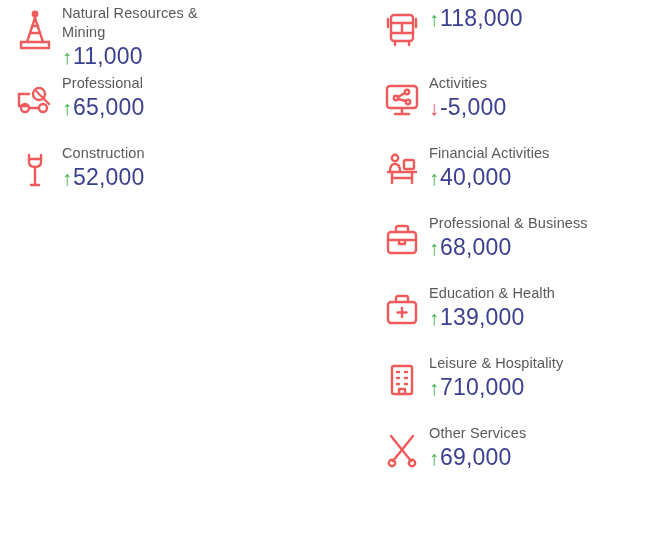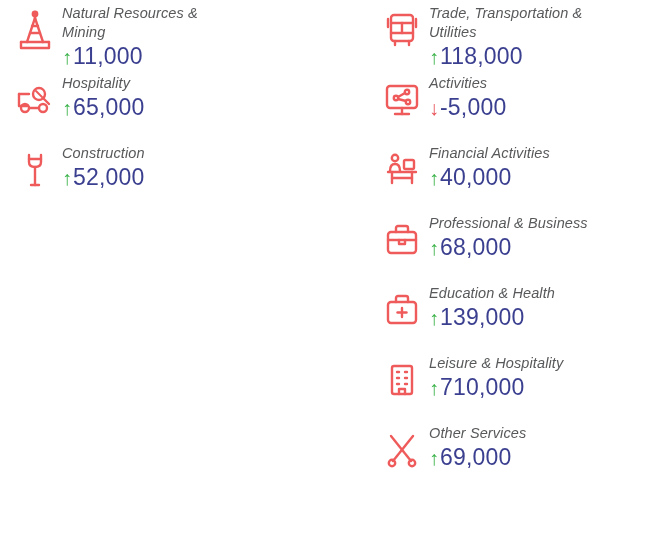--- a/index.html
+++ b/index.html
@@ -49,21 +49,20 @@
   .text-wrap {
     padding-top: 4px;
     flex: 1;
   }
   .label {
     color: #58595b;
     font-size: 14.5px;
     line-height: 19px;
     letter-spacing: 0.1px;
     max-width: 175px;
-    font-style: italic;
   }
   .value-row {
     display: flex;
     align-items: baseline;
     margin-top: 1px;
   }
   .arrow {
     font-size: 20px;
     line-height: 20px;
     font-weight: 400;
@@ -114,21 +113,21 @@
           <path d="M4 14 L14 14"></path>
           <circle cx="10" cy="28" r="4"></circle>
           <circle cx="28" cy="28" r="4"></circle>
           <path d="M14 28 L24 28"></path>
           <circle cx="24" cy="14" r="6"></circle>
           <path d="M28.5 18.5 L34 24"></path>
           <path d="M21 11 L27 17" stroke-width="2"></path>
         </svg>
       </div>
       <div class="text-wrap">
-        <div class="label">Hospitality</div>
+        <div class="label">Professional</div>
         <div class="value-row">
           <span class="arrow up">↑</span>
           <span class="value">65,000</span>
         </div>
       </div>
     </div>
 
     <div class="item">
       <div class="icon-wrap">
         <svg width="40" height="42" viewBox="0 0 40 42" fill="none" stroke="#ef5b5b" stroke-width="2.4" stroke-linecap="round" stroke-linejoin="round">
@@ -158,21 +157,20 @@
           <path d="M8 13 L30 13"></path>
           <path d="M8 23 L30 23"></path>
           <path d="M19 13 L19 23"></path>
           <path d="M12 31 L12 35"></path>
           <path d="M26 31 L26 35"></path>
           <path d="M5 9 L5 17"></path>
           <path d="M33 9 L33 17"></path>
         </svg>
       </div>
       <div class="text-wrap">
-        <div class="label">Trade, Transportation &amp; Utilities</div>
         <div class="value-row">
           <span class="arrow up">↑</span>
           <span class="value">118,000</span>
         </div>
       </div>
     </div>
 
     <div class="item">
       <div class="icon-wrap">
         <svg width="40" height="38" viewBox="0 0 40 38" fill="none" stroke="#ef5b5b" stroke-width="2.4" stroke-linecap="round" stroke-linejoin="round">

